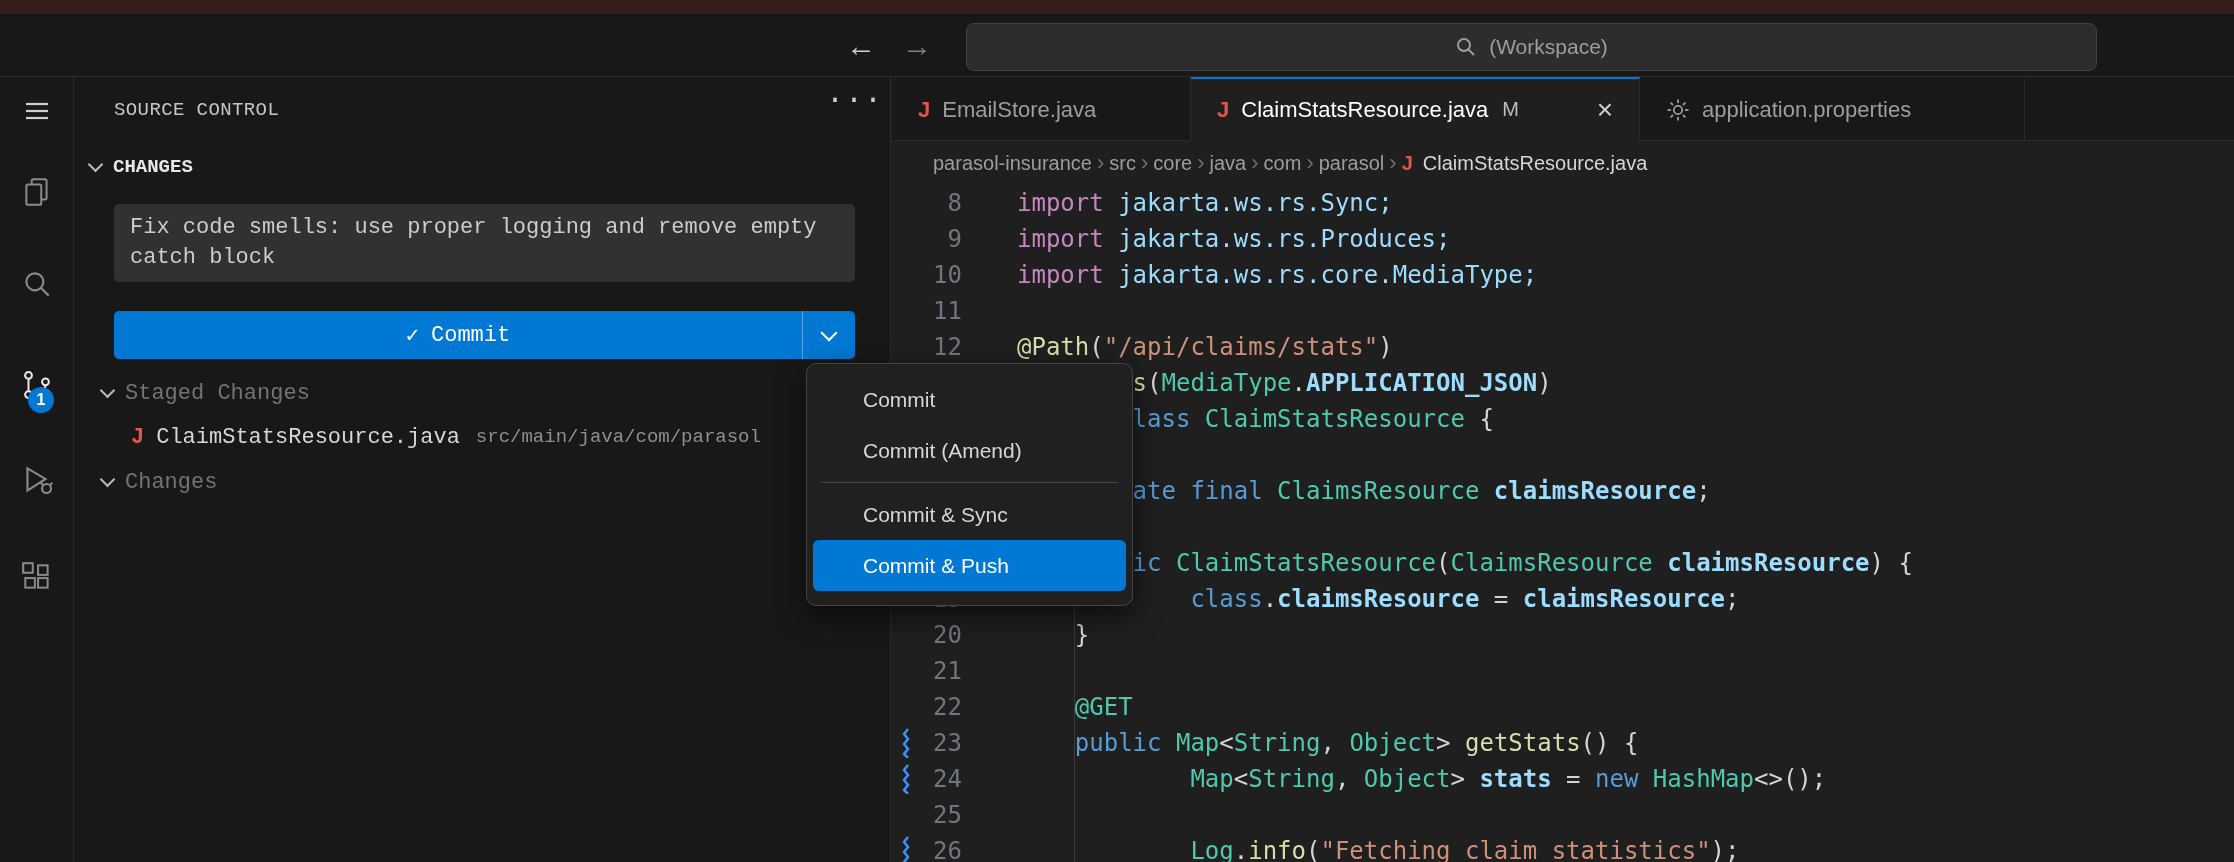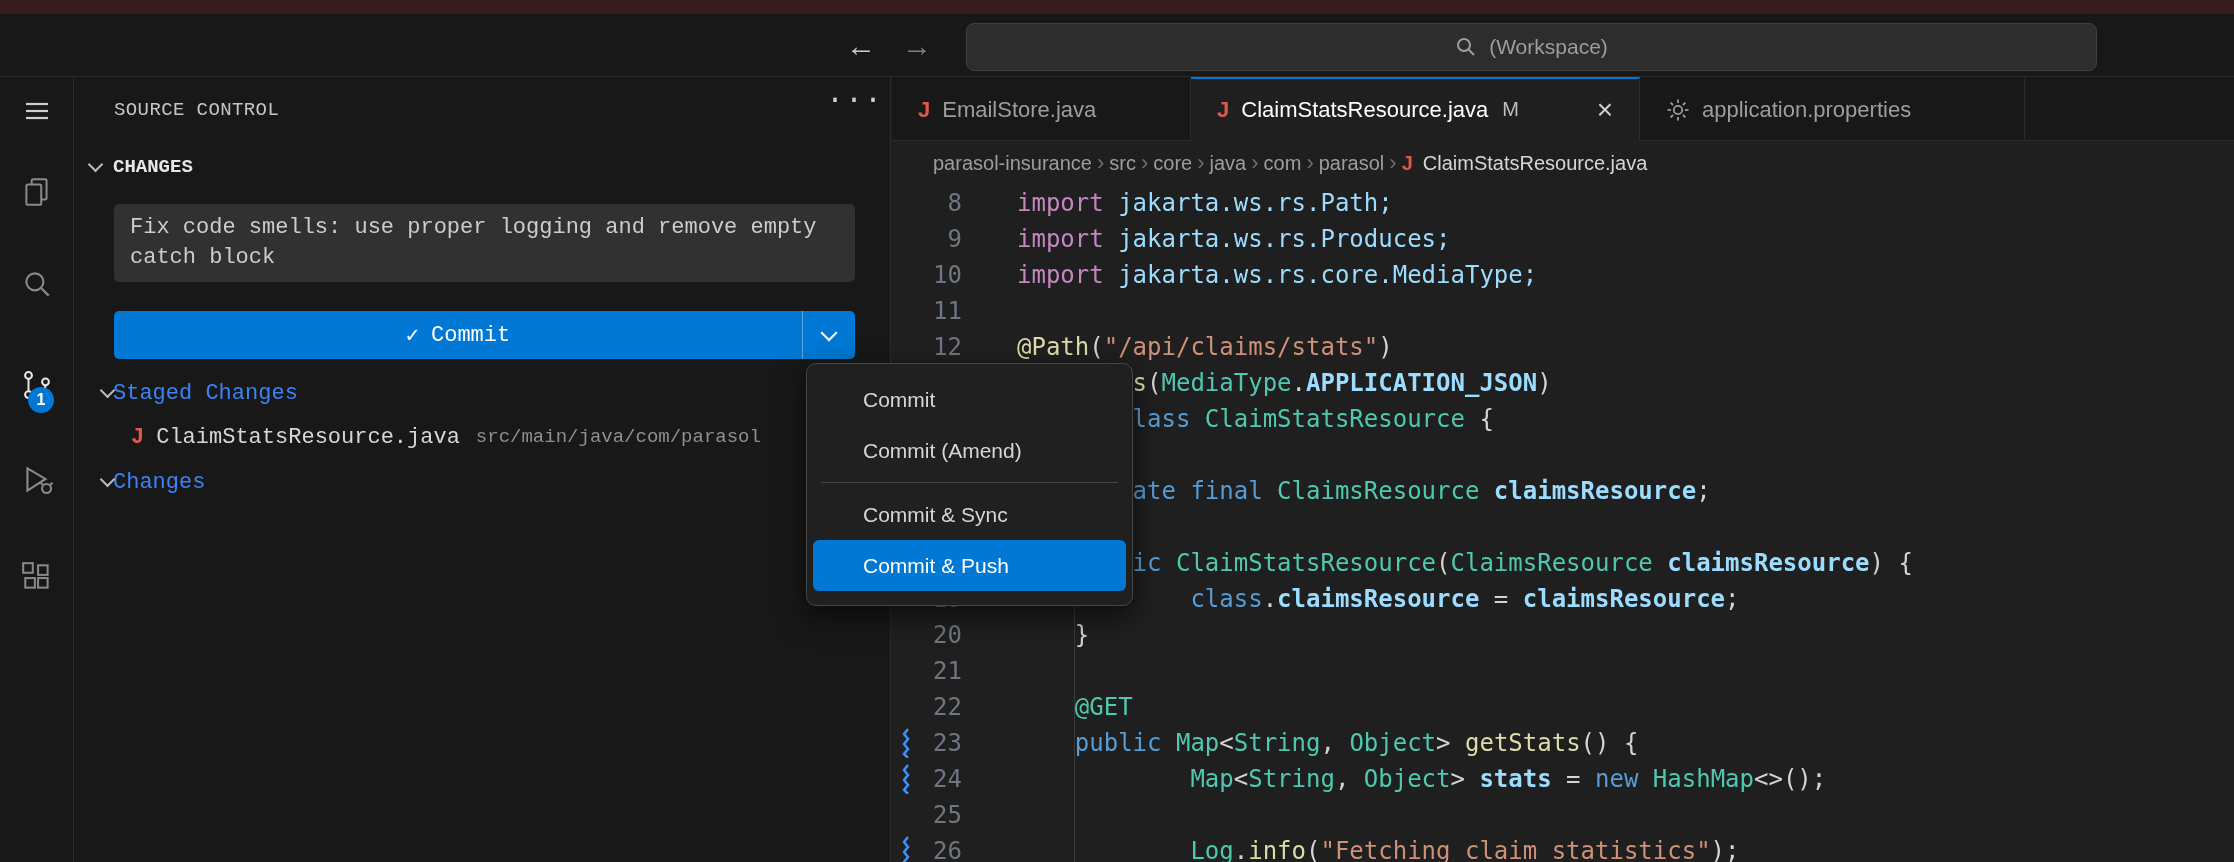--- a/index.html
+++ b/index.html
@@ -38,21 +38,21 @@
     position:absolute;left:40px;top:127px;width:741px;height:78px;background:#313131;
     border-radius:5px;box-sizing:border-box;padding:9px 16px;font-size:22px;line-height:30px;color:#cccccc;overflow:hidden;
   }
   .commit-input span{display:block;}
   .commit-btn{
     position:absolute;left:40px;top:234px;width:741px;height:48px;background:var(--accent,#0078d4);
     border-radius:5px;display:flex;align-items:stretch;color:#fff;font-size:22px;overflow:hidden;
   }
   .commit-btn-main{flex:1;display:flex;align-items:center;justify-content:center;gap:12px;}
   .commit-btn-dd{width:52px;display:flex;align-items:center;justify-content:center;border-left:1px solid rgba(255,255,255,.35);}
-  .tree-row{position:absolute;height:32px;display:flex;align-items:center;font-size:22px;color:#3b82f6;}
+  .tree-row{position:absolute;height:32px;display:flex;align-items:center;gap:12px;font-size:22px;color:#737373;}
   .staged-row{left:28px;top:300px;}
   .changes-row{left:28px;top:389px;}
   .file-row{position:absolute;left:57px;top:344px;height:32px;display:flex;align-items:center;gap:12px;}
   .file-name{font-size:22px;color:#d6d6d6;}
   .file-path{font-size:19px;color:#8f8f8f;margin-left:4px;}
   .java-letter{color:var(--java,#e2574c);font-weight:bold;font-size:22px;}
   
   .chev{display:inline-block;width:9px;height:9px;border-right:2px solid #bcbcbc;border-bottom:2px solid #bcbcbc;transform:rotate(45deg);margin-top:-5px;}
   .chev.white{border-color:#fff;width:10px;height:10px;}
   
@@ -286,21 +286,21 @@
       <span>ClaimStatsResource.java</span>
     </span>
   </div>
 
   <div class="code">
     <div class="indent-guide"></div>
 
   <div class="code-line">
         <span class="cl-marker"></span>
         <span class="cl-num">8</span>
-        <span class="cl-text"><span class="tok-kw">import</span><span class="tok-ns"> jakarta.ws.rs.Path;</span></span>
+        <span class="cl-text"><span class="tok-kw">import</span><span class="tok-ns"> jakarta.ws.rs.Sync;</span></span>
       </div>
       <div class="code-line">
         <span class="cl-marker"></span>
         <span class="cl-num">9</span>
         <span class="cl-text"><span class="tok-kw">import</span><span class="tok-ns"> jakarta.ws.rs.Produces;</span></span>
       </div>
       <div class="code-line">
         <span class="cl-marker"></span>
         <span class="cl-num">10</span>
         <span class="cl-text"><span class="tok-kw">import</span><span class="tok-ns"> jakarta.ws.rs.core.MediaType;</span></span>

